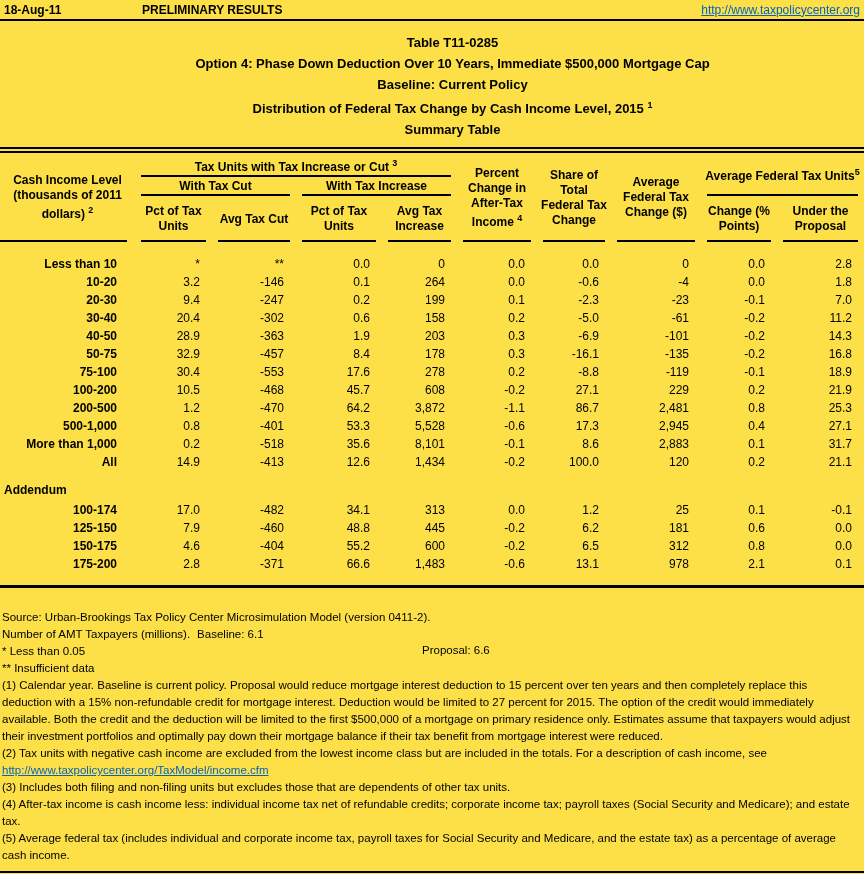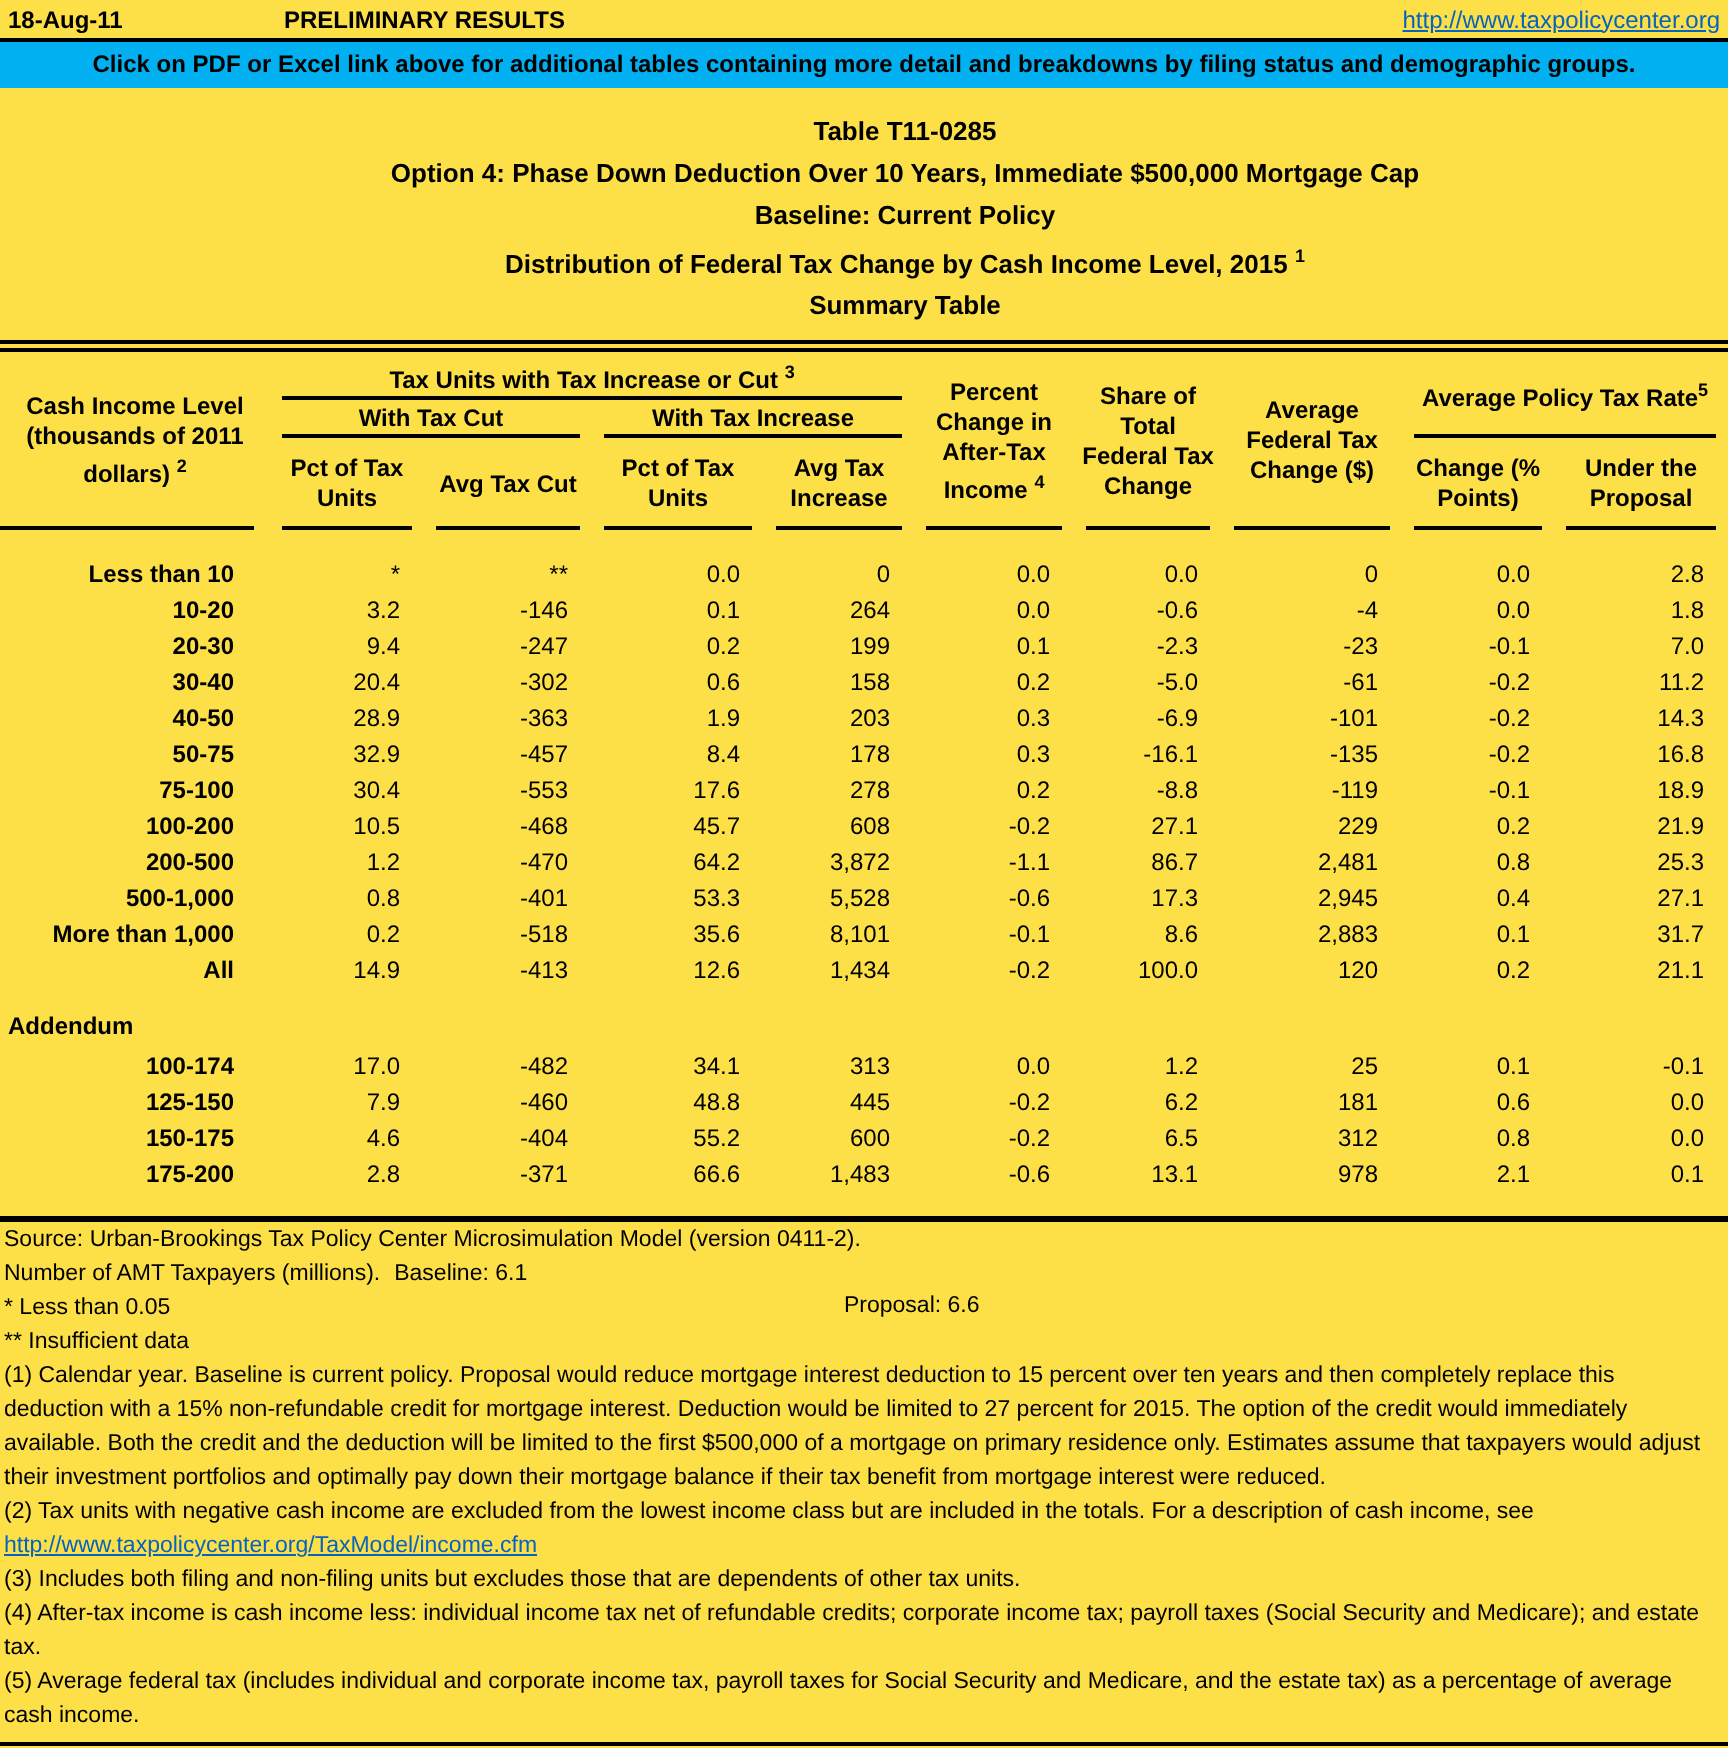--- a/index.html
+++ b/index.html
@@ -35,38 +35,37 @@
   td.num { text-align:right; padding-right:12px; height:18px; }
   tbody.main tr:first-child td { padding-top:13px; height:31px;margin-left:28px; }
   td.addendum-label { font-weight:bold; text-align:left; padding:10px 0 2px 4px; height:30px; }
   table.summary { margin-bottom:12px; }
 
   
   .rule-thick { border-top:3px solid #000; }
   .rule-bottom { position:absolute; left:0; right:0; bottom:1px; border-top:2px solid #000; }
 
   
-  .footnotes { padding:1px 4px 0 2px; font-size:11.5px; line-height:17px; }
+  .footnotes { padding:21px 4px 0 2px; font-size:11.5px; line-height:17px; }
   .footnotes .amt { position:relative; }
   .footnotes .amt .baseline { margin-left:7px; }
   .footnotes .amt .proposal { position:absolute; left:420px; top:16px; }
   .footnotes a { color:#0563C1; text-decoration:underline; display:block; }
 </style>
 </head>
 <body>
 
 <div class="page">
 
   <div class="topbar">
     <span class="date">18-Aug-11</span>
     <span class="status">PRELIMINARY RESULTS</span>
     <a class="url" href="#">http://www.taxpolicycenter.org</a>
   </div>
 
-  <div class="banner">Click on PDF or Excel link above for additional tables containing more detail and breakdowns by filing status and demographic groups.</div>
 
   <div class="titles">
     <div>Table T11-0285</div>
     <div>Option 4: Phase Down Deduction Over 10 Years, Immediate $500,000 Mortgage Cap</div>
     <div>Baseline: Current Policy</div>
     <div><span>Distribution of Federal Tax Change by Cash Income Level, 2015</span> <sup>1</sup></div>
     <div>Summary Table</div>
   </div>
 
   <table class="summary">
@@ -82,21 +81,21 @@
         <col style="width:76px">
         <col style="width:87px">
     </colgroup>
     <thead>
       <tr class="hr1">
         <th rowspan="3" class="u first"><span>Cash Income Level (thousands of 2011 dollars)</span> <sup>2</sup></th>
         <th colspan="4" class="u"><span>Tax Units with Tax Increase or Cut</span> <sup>3</sup></th>
         <th rowspan="3" class="u"><span>Percent Change in After-Tax Income</span> <sup>4</sup></th>
         <th rowspan="3" class="u">Share of Total Federal Tax Change</th>
         <th rowspan="3" class="u">Average Federal Tax Change ($)</th>
-        <th colspan="2" rowspan="2" class="u"><span>Average Policy Tax Rate</span><sup>5</sup></th>
+        <th colspan="2" rowspan="2" class="u"><span>Average Federal Tax Units</span><sup>5</sup></th>
       </tr>
       <tr class="hr2">
         <th colspan="2" class="u">With Tax Cut</th>
         <th colspan="2" class="u">With Tax Increase</th>
       </tr>
       <tr class="hr3">
         <th class="u">Pct of Tax Units</th>
         <th class="u">Avg Tax Cut</th>
         <th class="u">Pct of Tax Units</th>
         <th class="u">Avg Tax Increase</th>

